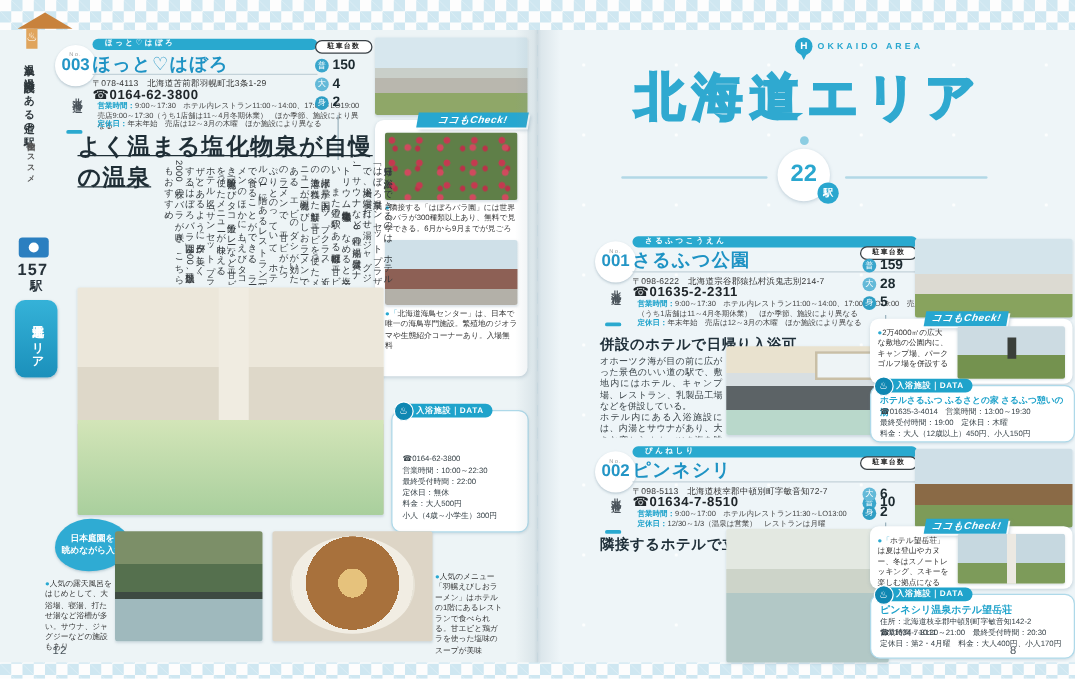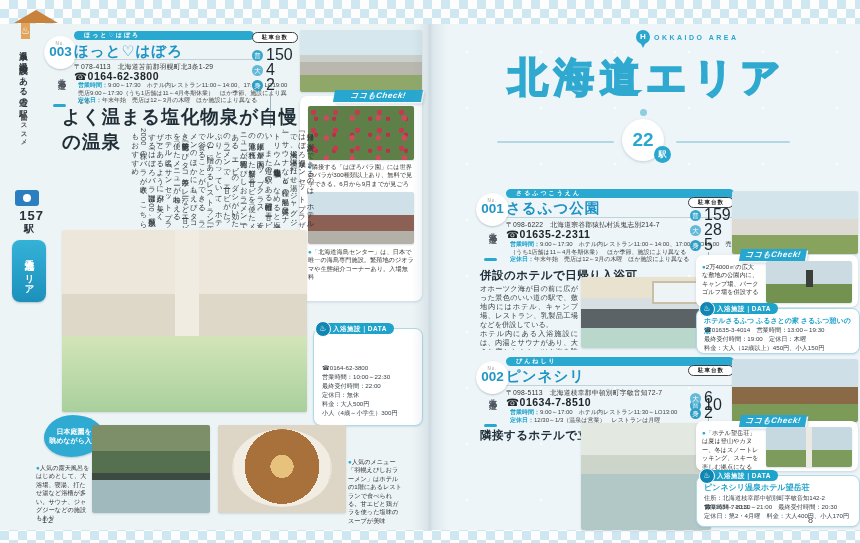--- a/index.html
+++ b/index.html
@@ -19,21 +19,21 @@
     background:linear-gradient(90deg,rgba(255,255,255,0),rgba(125,155,170,.16) 42%,rgba(110,140,158,.26) 50%,rgba(125,155,170,.16) 58%,rgba(255,255,255,0));}
 
   
   .house{left:14px;top:10px;width:44px;}
   .house .roof{width:0;height:0;border-left:22px solid transparent;border-right:22px solid transparent;border-bottom:13px solid #c8823c;}
   .house .hbody{margin:0 7px;height:16px;background:#e0a45c;color:#fff;font-size:10px;line-height:16px;text-align:center;}
   .series-v{left:18px;top:44px;height:146px;writing-mode:vertical-rl;font-size:8.5px;font-weight:bold;color:#2f383d;letter-spacing:1px;}
   .series-v .note{font-size:6.5px;color:#555;}
   .meki{left:15px;top:190px;width:24px;height:16px;background:#2b7fc0;border-radius:3px;}
   .meki i{position:absolute;left:8px;top:4px;width:8px;height:8px;background:#fff;border-radius:50%;}
-  .cnt157{left:14px;top:208px;width:30px;text-align:right;font-size:13px;font-weight:bold;color:#27323a;letter-spacing:1px;}
+  .cnt157{left:14px;top:208px;width:30px;text-align:left;font-size:13px;font-weight:bold;color:#27323a;letter-spacing:1px;}
   .cnt-unit{left:14px;top:222px;width:30px;text-align:center;font-size:10px;font-weight:bold;color:#27323a;}
   .area-tab{left:12px;top:240px;width:34px;height:62px;background:linear-gradient(180deg,#35b2d8,#1b90bb);
     border-radius:8px;color:#fff;writing-mode:vertical-rl;font-size:9.5px;font-weight:bold;
     display:flex;align-items:center;justify-content:center;letter-spacing:1px;box-shadow:0 1px 2px rgba(90,120,140,.4);}
 
   
   .kbar{position:absolute;height:9px;background:#29a9cf;border-radius:5px;color:#fff;font-size:6px;font-weight:bold;letter-spacing:2px;line-height:9.5px;padding-left:10px;box-sizing:border-box;overflow:hidden;}
   .nocir{position:absolute;width:33px;height:33px;background:#fff;border-radius:50%;box-shadow:0 1px 2px rgba(100,130,150,.4);text-align:center;}
   .nocir .nl{display:block;font-size:4.5px;color:#999;margin-top:5px;letter-spacing:1px;}
   .nocir .nn{display:block;font-size:13.5px;font-weight:bold;color:#2496c6;line-height:12px;}
@@ -45,36 +45,36 @@
   .etel{position:absolute;font-size:10.5px;font-weight:bold;color:#20262a;letter-spacing:.5px;}
   .emeta{position:absolute;font-size:6px;line-height:7.8px;color:#444;}
   .emeta .ml{color:#1fa3cb;font-weight:bold;}
 
   
   .plabel{position:absolute;border:1px solid #3a4146;border-radius:6px;background:#fff;font-size:5.5px;font-weight:bold;text-align:center;line-height:9px;height:9px;width:44px;letter-spacing:1px;color:#222;}
   .prow{position:absolute;display:flex;align-items:center;gap:3px;}
   .pcirc{width:11px;height:11px;border-radius:50%;background:#39a6cc;color:#fff;font-size:6.5px;line-height:11px;text-align:center;}
   .pcirc.b2{background:#63b9d8;}
   .pcirc.b3{background:#2f9ec4;}
-  .pnum{font-size:16px;font-weight:normal;color:#1c2a30;}
+  .pnum{font-size:11px;font-weight:bold;color:#1c2a30;}
   .pline{position:absolute;width:1px;background:#9db4bf;}
 
   
   .chk{position:absolute;background:#27a7d0;color:#fff;font-size:8px;font-weight:bold;font-style:italic;line-height:12px;height:12px;text-align:center;transform:skewX(-10deg);letter-spacing:.5px;box-shadow:1.5px 1.5px 0 rgba(255,255,255,.9),2.5px 2.5px 3px rgba(120,150,170,.4);}
   .panel{position:absolute;background:#fff;border-radius:7px;box-shadow:0 1px 3px rgba(110,140,160,.3);}
   .cap{position:absolute;font-size:6.2px;line-height:8.4px;color:#333;}
   .cap::first-letter{color:#2aa9d1;}
   .databox{position:absolute;background:#fff;border:1px solid #aed9e9;border-radius:8px;box-shadow:0 1px 2px rgba(120,150,170,.25);}
   .dlabel{position:absolute;background:#1fa3cb;color:#fff;border-radius:7px;font-size:6.5px;font-weight:bold;line-height:11px;height:11px;padding:0 7px 0 13px;letter-spacing:.5px;}
   .dico{position:absolute;left:-5px;top:-2px;width:14px;height:14px;background:#0f87b2;border:1px solid #fff;border-radius:50%;color:#fff;font-size:8px;line-height:13px;text-align:center;}
   .dname{position:absolute;color:#1fa3cb;font-weight:bold;font-size:8px;line-height:10px;white-space:pre-line;}
   .drow{position:absolute;font-size:6.2px;line-height:8.6px;color:#374248;}
 
   
-  .hline-l{position:absolute;font-size:18.5px;font-weight:bold;color:#1f2e36;letter-spacing:1px;}
+  .hline-l{position:absolute;font-size:18.5px;font-weight:bold;color:#1f2e36;letter-spacing:1px;text-decoration:underline;}
   .hline-r{position:absolute;font-size:11.5px;font-weight:bold;color:#20303a;letter-spacing:.5px;}
   .vbody{position:absolute;writing-mode:vertical-rl;font-size:7.4px;line-height:8.35px;color:#33393d;letter-spacing:.3px;overflow:hidden;}
   .hbody{position:absolute;font-size:7.2px;line-height:9px;color:#374045;white-space:pre-line;text-align:justify;overflow:hidden;}
 
   
   .pin{left:636px;top:30px;width:14px;height:14px;background:#29a7cf;border-radius:50%;color:#fff;font-size:8px;font-weight:bold;text-align:center;line-height:14px;}
   .pin::after{content:"";position:absolute;left:4px;top:12px;border-left:3px solid transparent;border-right:3px solid transparent;border-top:6px solid #29a7cf;}
   .areaen{left:654px;top:34px;font-size:7px;font-weight:bold;color:#2aa7cf;letter-spacing:2.5px;}
   .bigtitle{left:475px;top:50px;width:345px;text-align:center;font-size:40px;font-weight:bold;letter-spacing:6px;color:#eef6f9;-webkit-text-stroke:2px #2fa9d0;}
   .hdot{left:640px;top:109px;width:7px;height:7px;border-radius:50%;background:#8ccde2;}

